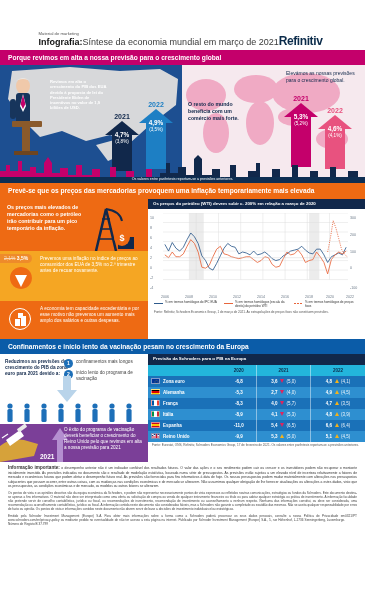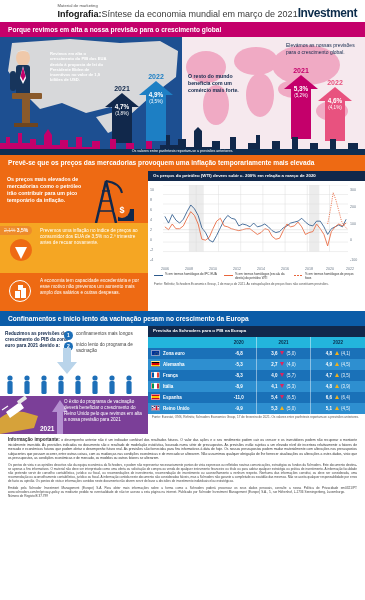--- a/index.html
+++ b/index.html
@@ -7,21 +7,21 @@
   body {
     font-family: "Liberation Sans", sans-serif;
     background:#ffffff;
     color:#222;
     font-size:5px;
     -webkit-font-smoothing:antialiased;
   }
   .page { width:365px; height:600px; position:relative; overflow:hidden; }
 
   
-  .topbar { padding:4px 8px 2px 4px; display:flex; align-items:flex-end; justify-content:flex-end; }
+  .topbar { padding:4px 8px 2px 4px; display:flex; align-items:flex-end; justify-content:center;margin-top:28px; }
   .kicker { font-size:4.2px; color:#555; line-height:1; margin-bottom:2px; }
   .title-line { font-size:9px; color:#3a3a3a; line-height:1.1; white-space:nowrap; }
   .title-line b { color:#111; font-weight:bold; }
   .brand { font-size:12px; font-weight:bold; color:#0b2b4a; letter-spacing:-0.4px; white-space:nowrap; }
 
   
   .banner { color:#fff; font-weight:bold; padding:4px 8px; line-height:1.1; }
   .banner-1 { background:#c4006b; font-size:6.6px; }
   .banner-2 { background:#ee6a13; font-size:6.6px; }
   .banner-3 { background:#0b5ca8; font-size:6.6px; }
@@ -115,21 +115,21 @@
 </head>
 <body>
 
 <div class="page">
 
   <div class="topbar">
     <div>
       <div class="kicker">Material de marketing</div>
       <div class="title-line"><b>Infografia:</b><span>Síntese da economia mundial em março de 2021</span></div>
     </div>
-    <div class="brand">Investment</div>
+    <div class="brand">Refinitiv</div>
   </div>
 
   <div class="banner banner-1">Porque revimos em alta a nossa previsão para o crescimento global</div>
   <div class="sec1">
     <div class="map-us"></div>
     <div class="map-world"></div>
 
     <svg style="position:absolute;left:0;top:0;width:182px;height:118px">
       <path d="M12,6 L70,2 L120,6 L160,4 L178,14 L176,40 L150,60 L130,78 L110,70 L86,76 L62,66 L40,72 L22,54 L8,34 Z" fill="#d7d8da"></path>
       <path d="M96,80 L118,74 L126,88 L108,96 Z" fill="#d7d8da"></path>

